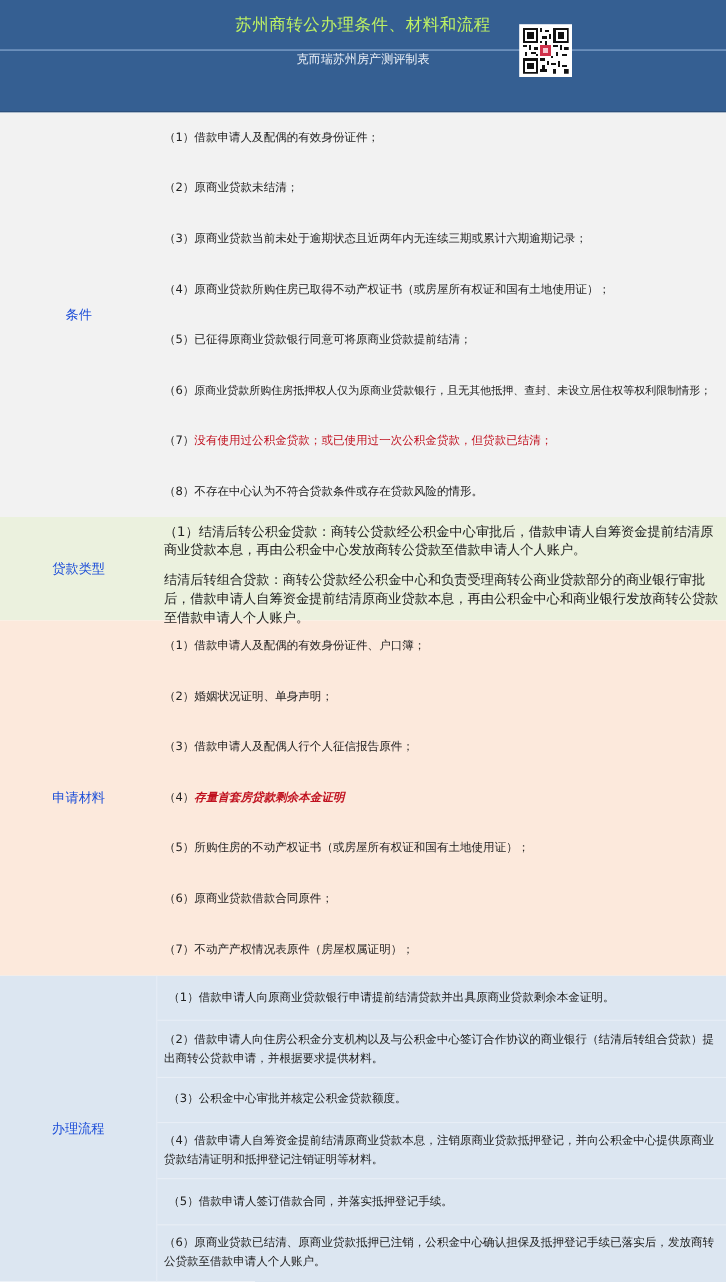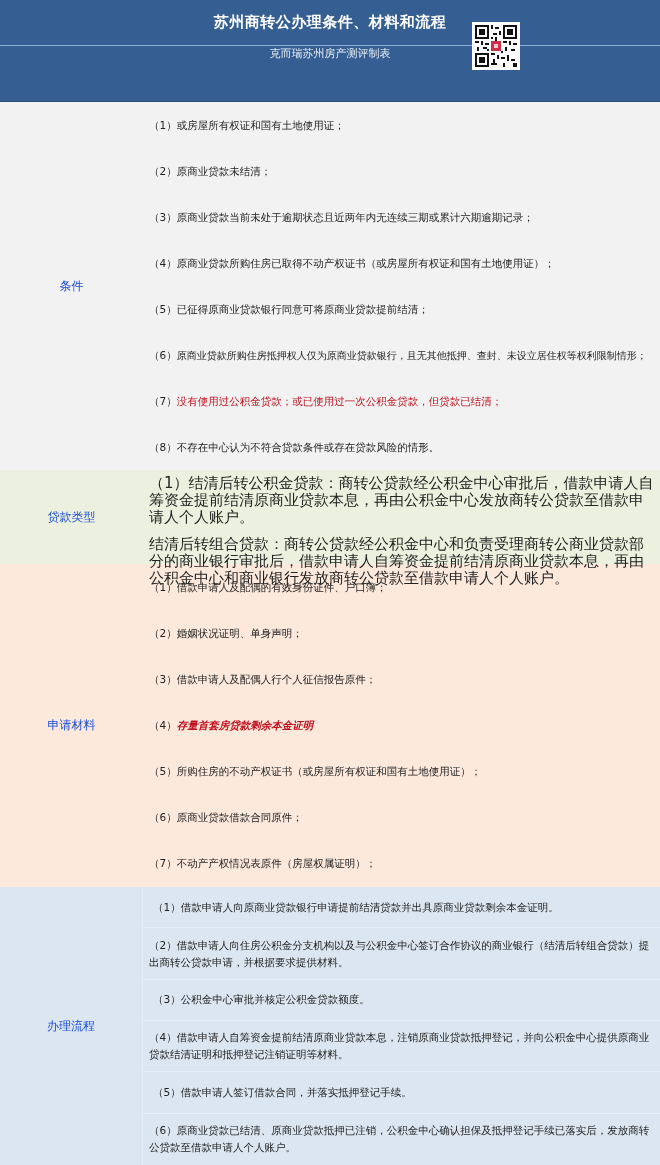--- a/index.html
+++ b/index.html
@@ -22,22 +22,22 @@
       border-bottom: 1px solid #2c4f7a;
     }
     .header .title-row {
       height: 46px;
       display: flex;
       align-items: center;
       justify-content: center;
       border-bottom: 1px solid #8fb0d6;
     }
     .header .title {
-      color: #ffffff;
-      font-weight: bold;
+      color: #bef264;
+      font-weight: normal;
       font-size: 15px;
       letter-spacing: 0.5px;
     }
     .header .subtitle-row {
       height: 55px;
       display: flex;
       justify-content: center;
     }
     .header .subtitle {
       color: #e8eef6;
@@ -85,21 +85,21 @@
     .red { color: #c0111f; }
     .red-bold { color: #c0111f; font-weight: bold; font-style: italic; }
 
     
     .sec-conditions { background: #f2f2f2; height: 368px; }
     .sec-conditions .row { height: 46px; }
 
     
     .sec-types { background: #ebf1de; height: 94px; }
     .sec-types .content-col { padding: 5px 0 6px 0; justify-content: flex-start; }
-    .sec-types .para { padding: 0 6px 0 6px; font-size: 15px; line-height: 17px; }
+    .sec-types .para { padding: 0 6px 0 6px; font-size: 12px; line-height: 17px; }
     .sec-types .para + .para { margin-top: 10px; }
 
     
     .sec-materials { background: #fce9dc; height: 323px; }
     .sec-materials .row { height: 46.1px; }
 
     
     .sec-process { background: #dce6f1; height: 278px; }
     .sec-process .content-col .row {
       border-bottom: 1px solid #e8eef6;
@@ -168,21 +168,21 @@
         <rect x="9.5" y="9.5" width="2" height="2" fill="#f6c6d0"></rect>
       </svg>
     </div>
   </div>
 
   <div class="section sec-conditions">
     <div class="label-col">条件</div>
     <div class="content-col">
       <div class="row">
           <span class="num">（1）</span>
-          <span>或房屋所有权证和国有土地使用证；</span>
+          <span>借款申请人及配偶的有效身份证件；</span>
         </div>
       <div class="row">
           <span class="num">（2）</span>
           <span>原商业贷款未结清；</span>
         </div>
       <div class="row">
           <span class="num">（3）</span>
           <span>原商业贷款当前未处于逾期状态且近两年内无连续三期或累计六期逾期记录；</span>
         </div>
       <div class="row">

